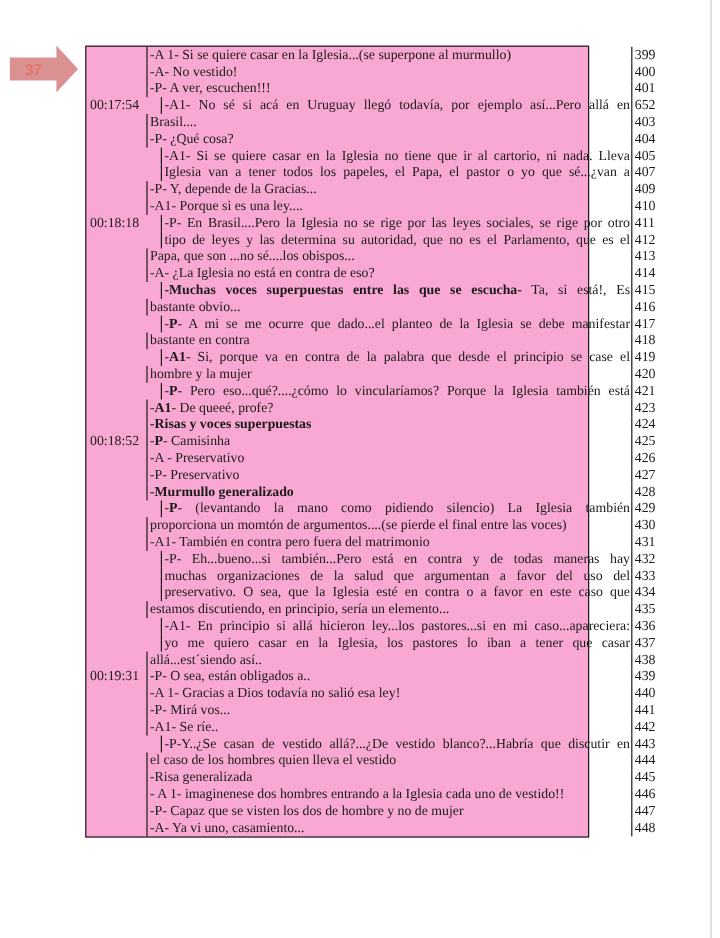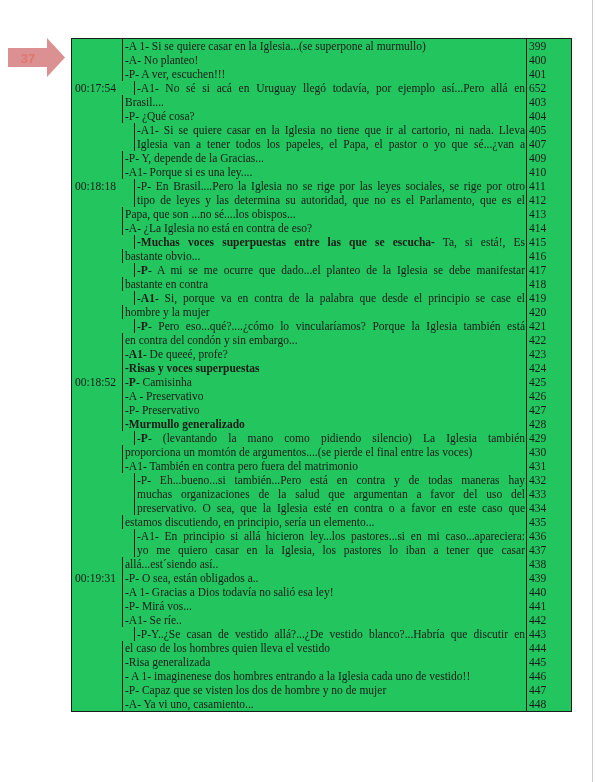--- a/index.html
+++ b/index.html
@@ -16,24 +16,24 @@
     background:#cccccc;
   }
   .arrow-marker{
     position:absolute;left:8px;top:38px;width:57px;height:39px;
   }
   .arrow-marker text{
     font-family:"Liberation Sans","DejaVu Sans",sans-serif;
     font-size:13px;font-weight:bold;
   }
   .transcript-table{
-    position:absolute;left:71px;top:38px;width:501px;
+    position:absolute;left:71px;top:38px;width:420px;
     border:1px solid #1b1b1b;
     box-sizing:border-box;
-    background:#22c55e;
+    background:#f9a8d4;
   }
   .row{
     display:grid;
     grid-template-columns:50px 405px 44px;
     height:14px;
   }
   .cell{
     overflow:hidden;
     font-size:11.5px;
     line-height:14px;
@@ -70,21 +70,21 @@
   </svg>
 
   <div class="transcript-table">
       <div class="row">
         <div class="cell time"></div>
         <div class="cell text"><span>-A 1- Si se quiere casar en la Iglesia...(se superpone al murmullo)</span></div>
         <div class="cell num">399</div>
       </div>
       <div class="row">
         <div class="cell time"></div>
-        <div class="cell text"><span>-A- No planteo!</span></div>
+        <div class="cell text"><span>-A- No vestido!</span></div>
         <div class="cell num">400</div>
       </div>
       <div class="row">
         <div class="cell time"></div>
         <div class="cell text"><span>-P- A ver, escuchen!!!</span></div>
         <div class="cell num">401</div>
       </div>
       <div class="row">
         <div class="cell time">00:17:54</div>
         <div class="cell text j"><span>-A1- No sé si acá en Uruguay llegó todavía, por ejemplo así...Pero allá en</span></div>
@@ -170,25 +170,20 @@
         <div class="cell text"><span>hombre y la mujer</span></div>
         <div class="cell num">420</div>
       </div>
       <div class="row">
         <div class="cell time"></div>
         <div class="cell text j"><span>-</span><b>P</b><span>- Pero eso...qué?....¿cómo lo vincularíamos? Porque la Iglesia también está</span></div>
         <div class="cell num">421</div>
       </div>
       <div class="row">
         <div class="cell time"></div>
-        <div class="cell text"><span>en contra del condón y sin embargo...</span></div>
-        <div class="cell num">422</div>
-      </div>
-      <div class="row">
-        <div class="cell time"></div>
         <div class="cell text"><span>-</span><b>A1</b><span>- De queeé, profe?</span></div>
         <div class="cell num">423</div>
       </div>
       <div class="row">
         <div class="cell time"></div>
         <div class="cell text"><b>-Risas y voces superpuestas</b></div>
         <div class="cell num">424</div>
       </div>
       <div class="row">
         <div class="cell time">00:18:52</div>

